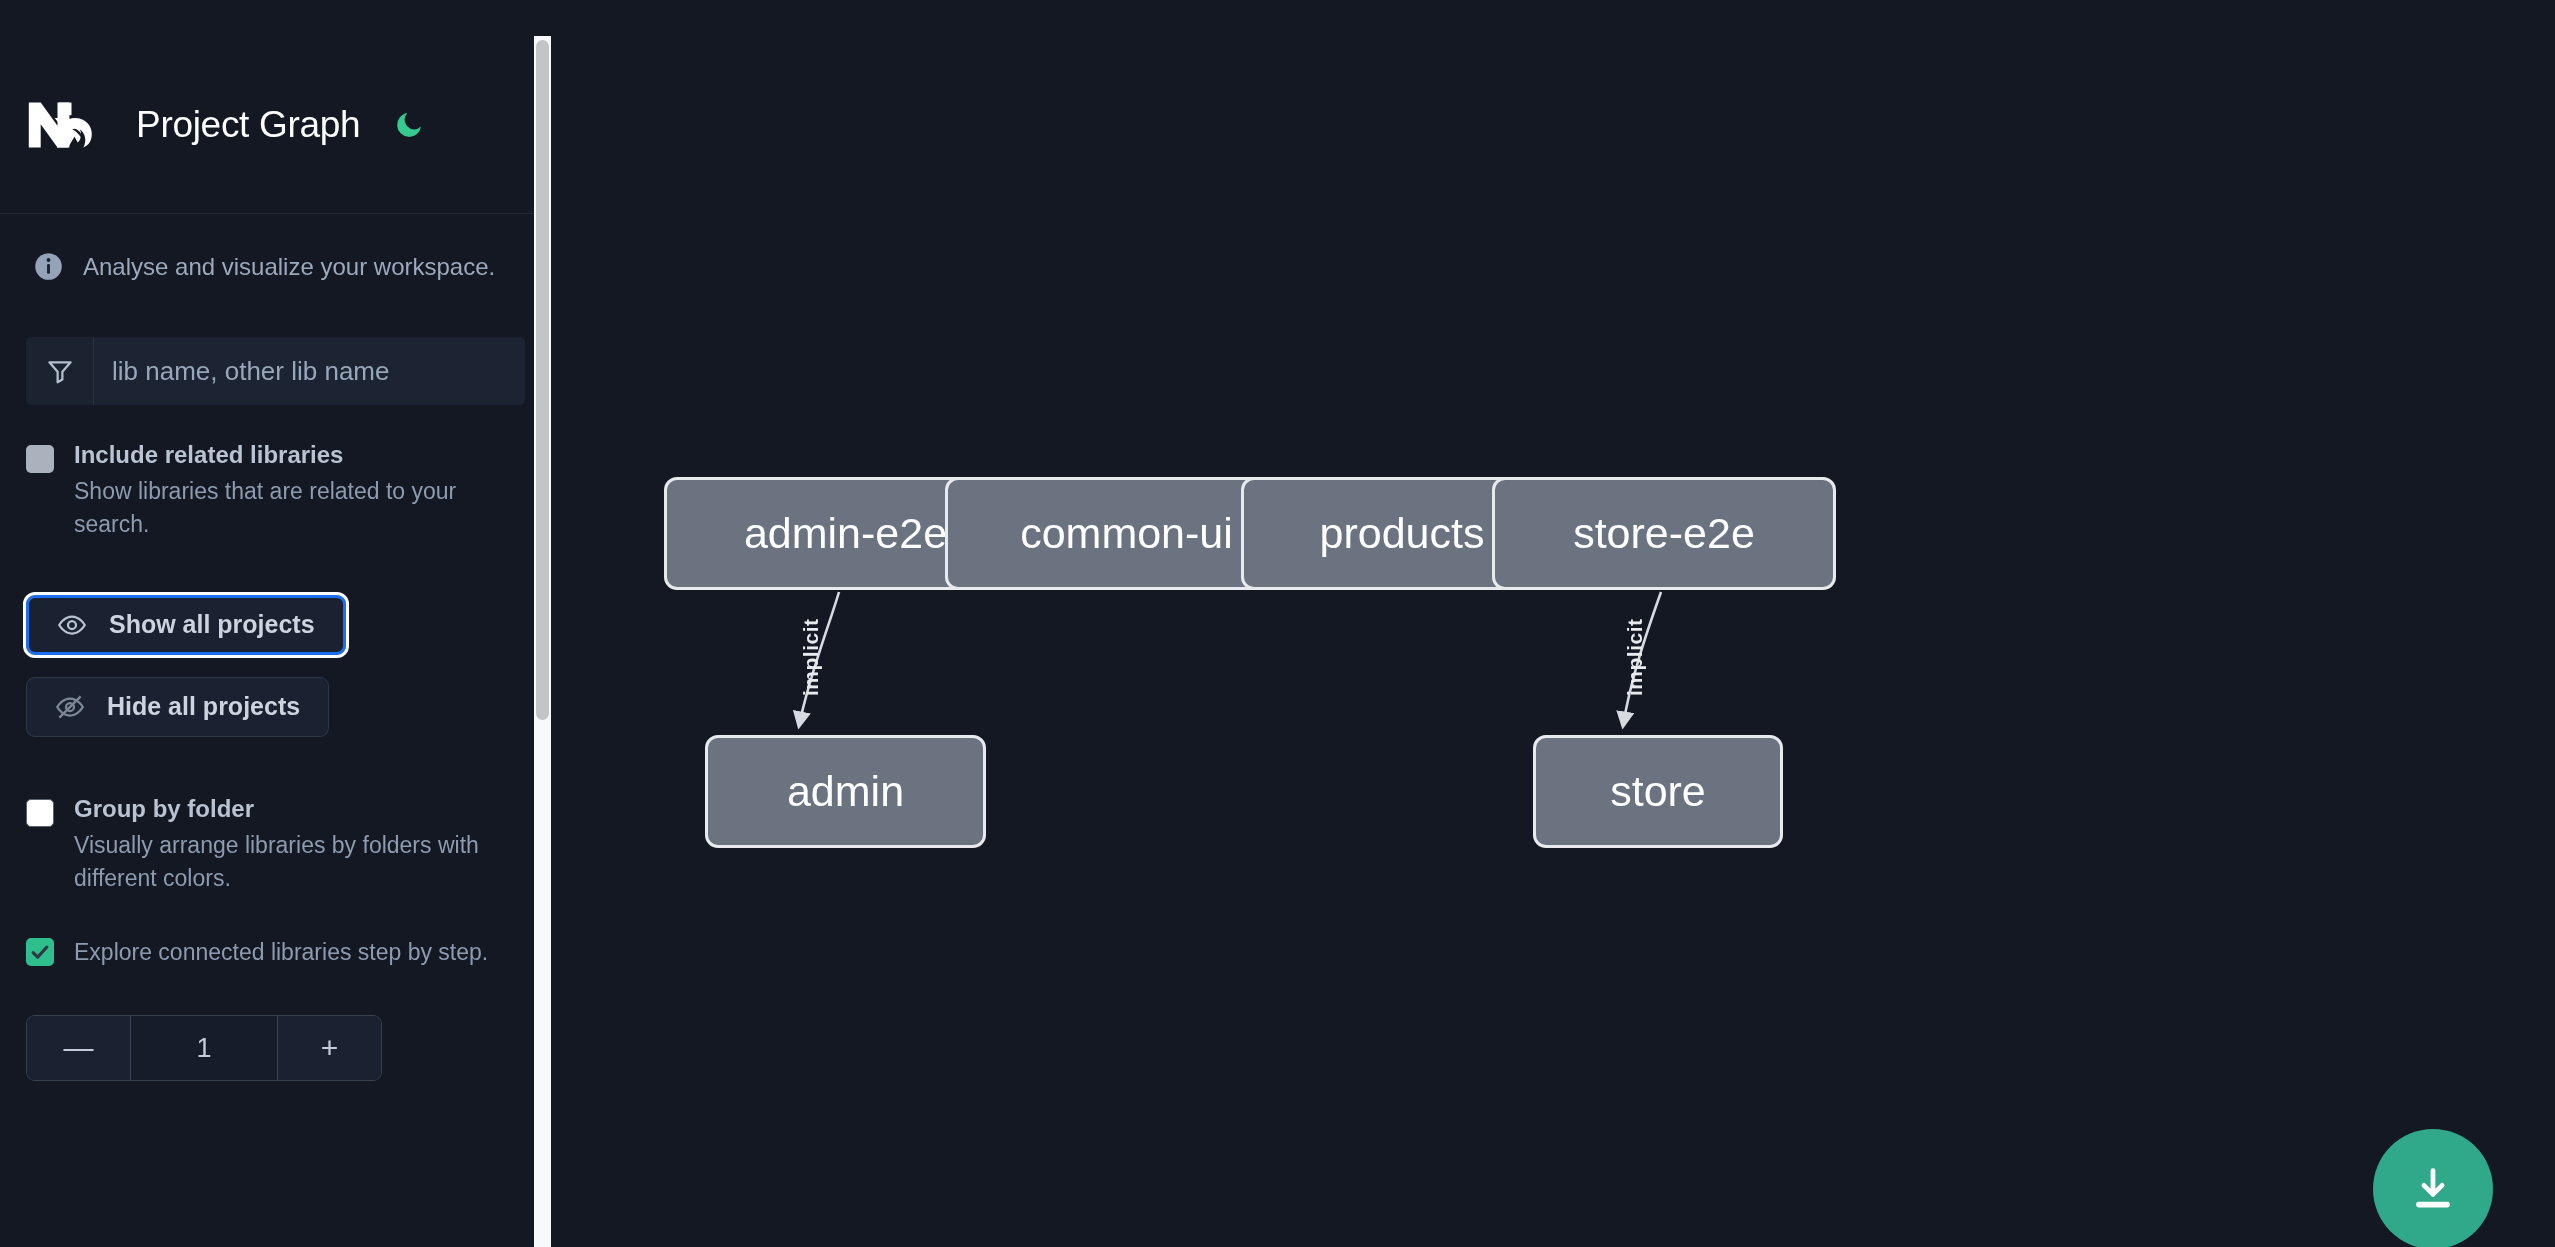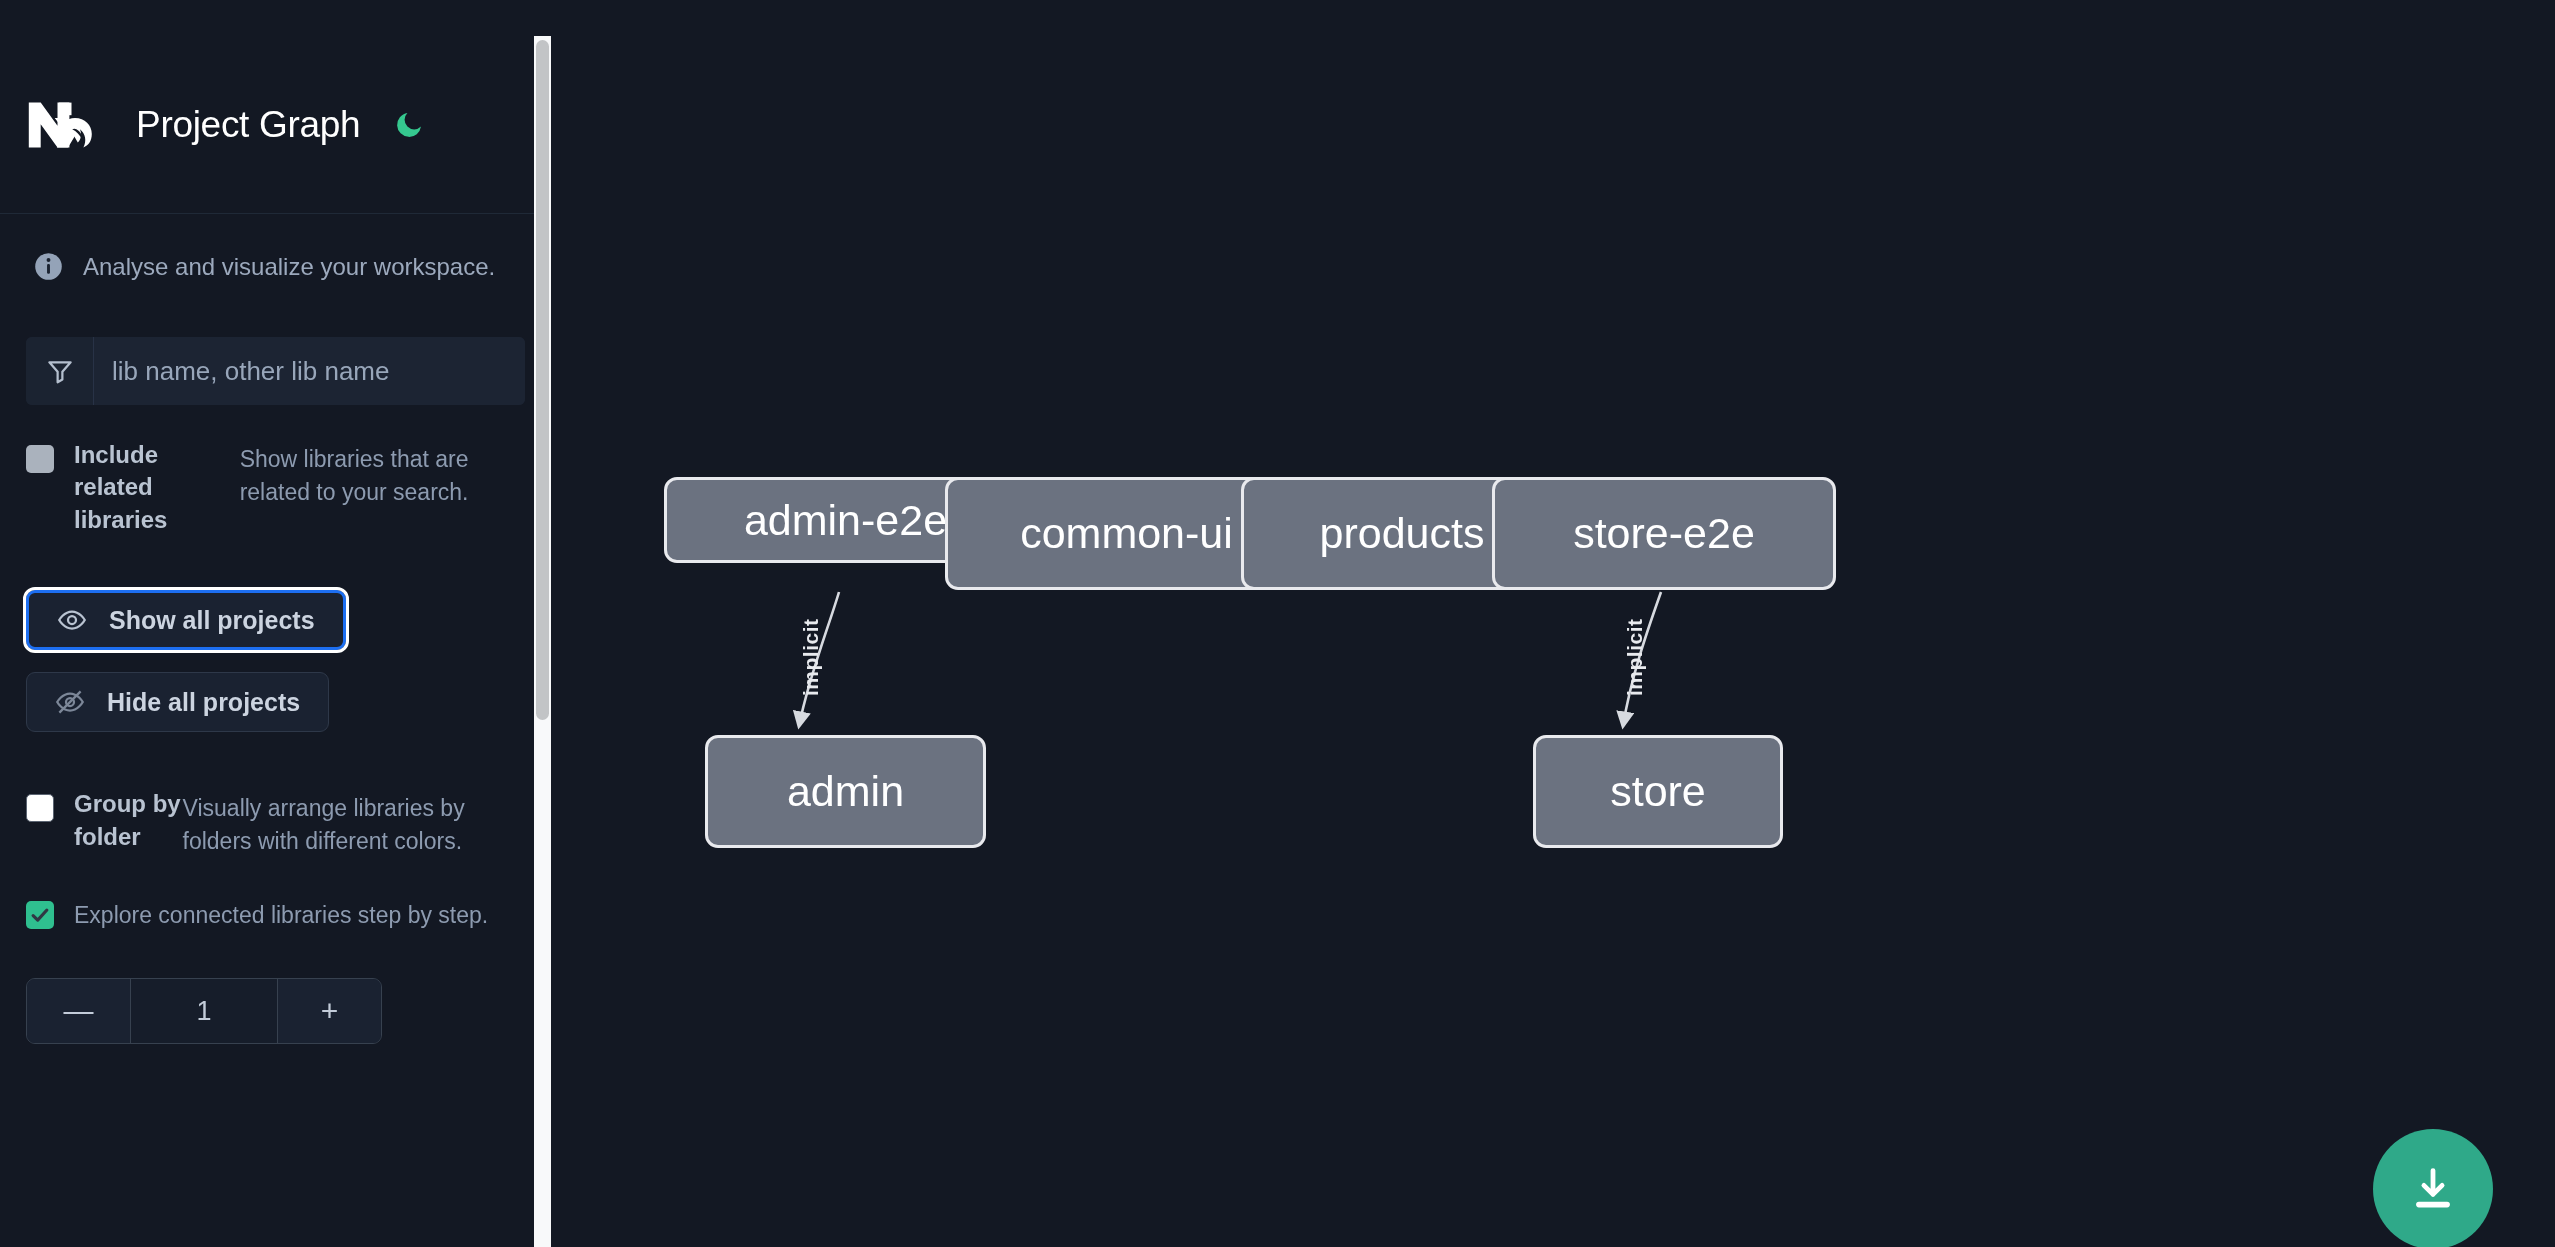--- a/index.html
+++ b/index.html
@@ -127,21 +127,21 @@
     height: 28px;
     flex: 0 0 28px;
     border-radius: 5px;
     margin-top: 6px;
     position: relative;
   }
   .cbx.grey  { background: #aab2bd; }
   .cbx.white { background: #ffffff; border: 1px solid #5b6472; }
   .cbx.green { background: #2fbf8f; display: flex; align-items: center; justify-content: center; }
 
-  .option-texts { display: flex; flex-direction: row; }
+  .option-texts { display: flex; flex-direction: column; }
   .option-label {
     font-size: 24px;
     font-weight: bold;
     color: #b9c3d1;
     line-height: 1.35;
   }
   .option-desc {
     font-size: 23px;
     color: #8d9bb0;
     line-height: 1.42;
@@ -400,21 +400,21 @@
       </defs>
 
       <path d="M 288 556 C 278 590 258 640 248 690" fill="none" stroke="#d7dae0" stroke-width="2.6" marker-end="url(#arrow)"></path>
 
       <path d="M 1110 556 C 1098 590 1080 640 1072 690" fill="none" stroke="#d7dae0" stroke-width="2.6" marker-end="url(#arrow)"></path>
     </svg>
 
     <div class="edge-label" style="left:248px; top:660px;">implicit</div>
     <div class="edge-label" style="left:1072px; top:660px;">implicit</div>
 
-    <div class="node" style="left:113px; top:441px; width:363px; height:86px;">admin-e2e</div>
+    <div class="node" style="left:113px; top:441px; width:363px; height:113px;">admin-e2e</div>
     <div class="node" style="left:394px; top:441px; width:363px; height:113px;">common-ui</div>
     <div class="node" style="left:690px; top:441px; width:322px; height:113px;">products</div>
     <div class="node" style="left:941px; top:441px; width:344px; height:113px;">store-e2e</div>
     <div class="node" style="left:982px; top:699px; width:250px; height:113px;">store</div>
     <div class="node" style="left:154px; top:699px; width:281px; height:113px;">admin</div>
 
     <button class="fab">
       <span style="display:flex">
         <svg viewBox="0 0 24 24" width="52" height="52" aria-hidden="true">
           <path fill="none" stroke="#ffffff" stroke-width="2.2" stroke-linecap="round" stroke-linejoin="round" d="M12 3.5v11m0 0l-4.2-4.2M12 14.5l4.2-4.2"></path>

